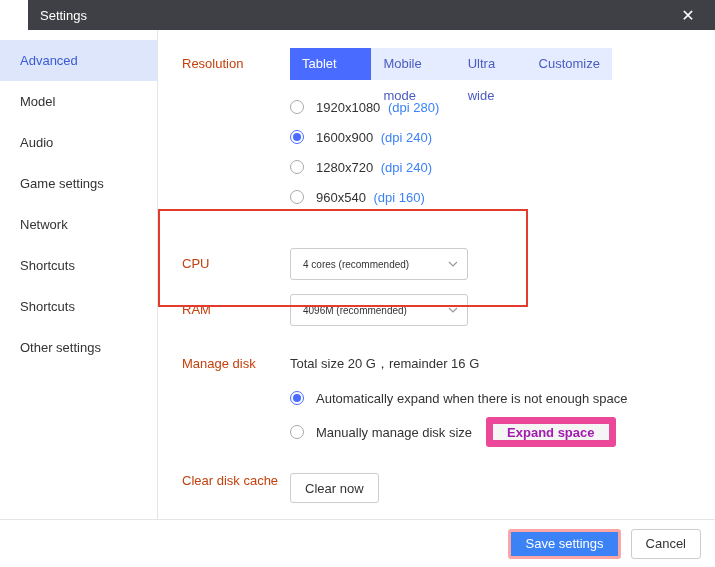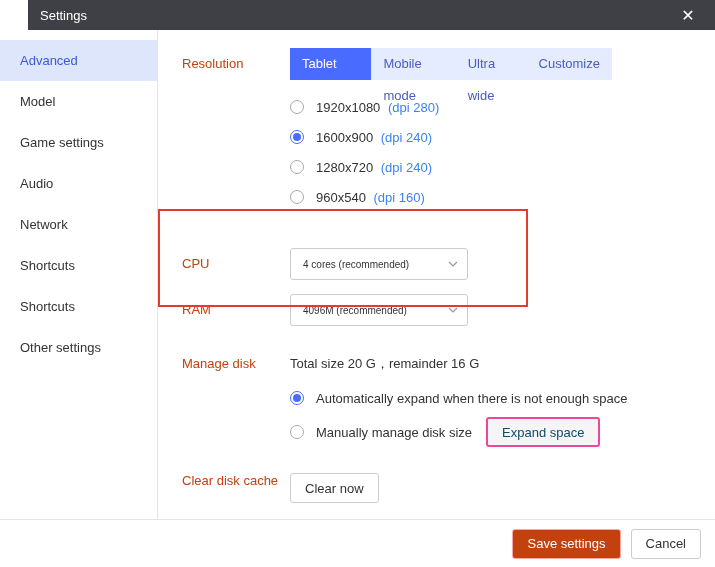--- a/index.html
+++ b/index.html
@@ -42,41 +42,41 @@
   .ram-row { margin-top: 14px; }
   .disk-row { margin-top: 22px; }
   .clear-row { margin-top: 24px; }
 
   .disk-total { font-size: 13px; color: #333; padding-top: 7px; }
   .disk-opts { margin-top: 8px; }
   .disk-opts .radio-item { height: 34px; }
 
   .btn { height: 30px; padding: 0 14px; font-size: 13px; border-radius: 3px; cursor: pointer; display: inline-flex; align-items: center; justify-content: center; }
   .btn-outline { background: #fff; border: 1px solid #ccc; color: #333; }
-  .btn-disabled { background: #f5f5f5; border: 2px solid #ec4899; color: #0c4a6e; cursor: default; }
+  .btn-disabled { background: #f5f5f5; border: 7px solid #ec4899; color: #a21caf; cursor: default; font-weight: bold; }
   .expand-btn { margin-left: 14px; }
 
   .footer { position: absolute; bottom: 0; left: 0; right: 0; height: 48px; border-top: 1px solid #e5e5e5; display: flex; justify-content: flex-end; align-items: center; padding-right: 14px; gap: 10px; background:#fff; }
-  .btn-primary { background: #c2410c; border: 1px solid #fca5a5; color: #fff; align-items: center; }
+  .btn-primary { background: #3b82f6; border: 3px solid #fca5a5; color: #fff; align-items: center; }
 </style>
 </head>
 <body>
 
 <div class="titlebar">
   <div class="title">Settings</div>
   <div class="close">✕</div>
 </div>
 
 <div class="main">
 
   <div class="sidebar">
     <div class="sidebar-item active"><span>Advanced</span></div>
     <div class="sidebar-item"><span>Model</span></div>
+    <div class="sidebar-item"><span>Audio</span></div>
     <div class="sidebar-item"><span>Game settings</span></div>
-    <div class="sidebar-item"><span>Audio</span></div>
     <div class="sidebar-item"><span>Network</span></div>
     <div class="sidebar-item"><span>Shortcuts</span></div>
     <div class="sidebar-item"><span>Shortcuts</span></div>
     <div class="sidebar-item"><span>Other settings</span></div>
   </div>
 
   <div class="content">
 
     <div class="section-row">
       <div class="section-label">Resolution</div>

